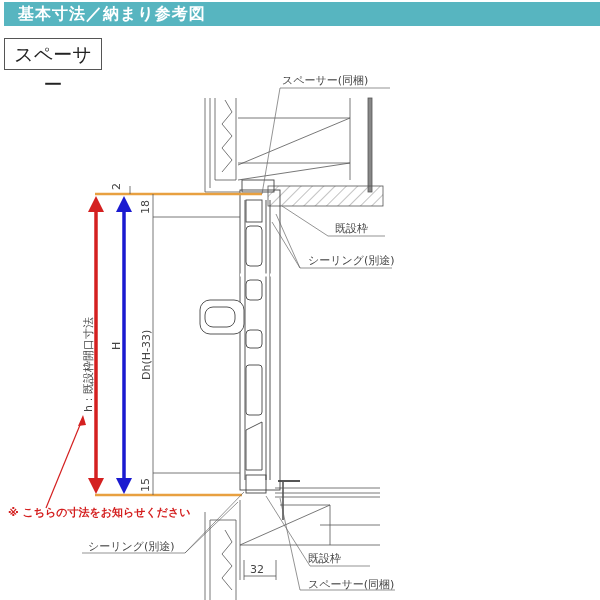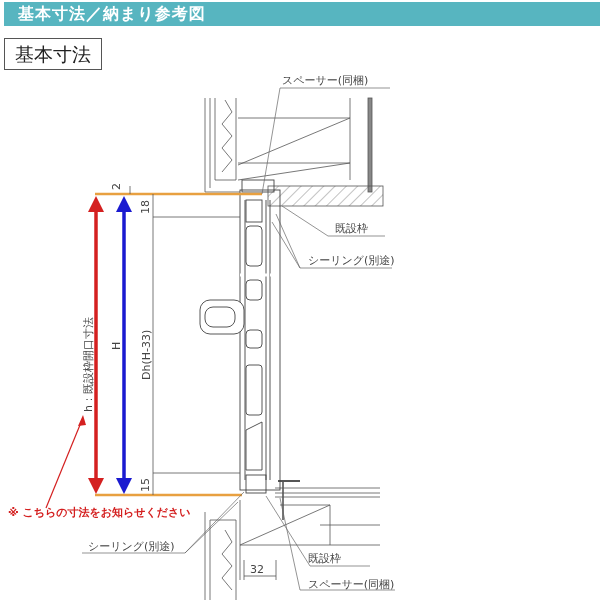--- a/index.html
+++ b/index.html
@@ -12,21 +12,21 @@
   .lbl{font-family:"DejaVu Sans",sans-serif;font-size:11px;fill:#444;}
   .note{font-family:"DejaVu Sans",sans-serif;font-size:11px;fill:#d42020;font-weight:bold;}
 </style>
 </head>
 <body>
 
 <div class="header">
   <span class="header-title">基本寸法／納まり参考図</span>
 </div>
 <div class="section-box">
-  <span class="section-label">基本寸法</span>
+  <span class="section-label">スペーサー</span>
 </div>
 
 <svg width="600" height="600" viewBox="0 0 600 600">
   <defs>
     <pattern id="hatch" width="8" height="8" patternUnits="userSpaceOnUse" patternTransform="rotate(45)">
       <line x1="0" y1="0" x2="0" y2="8" stroke="#666" stroke-width="0.8"></line>
     </pattern>
   </defs>
 
   <g stroke="#555" fill="none" stroke-width="0.8">

